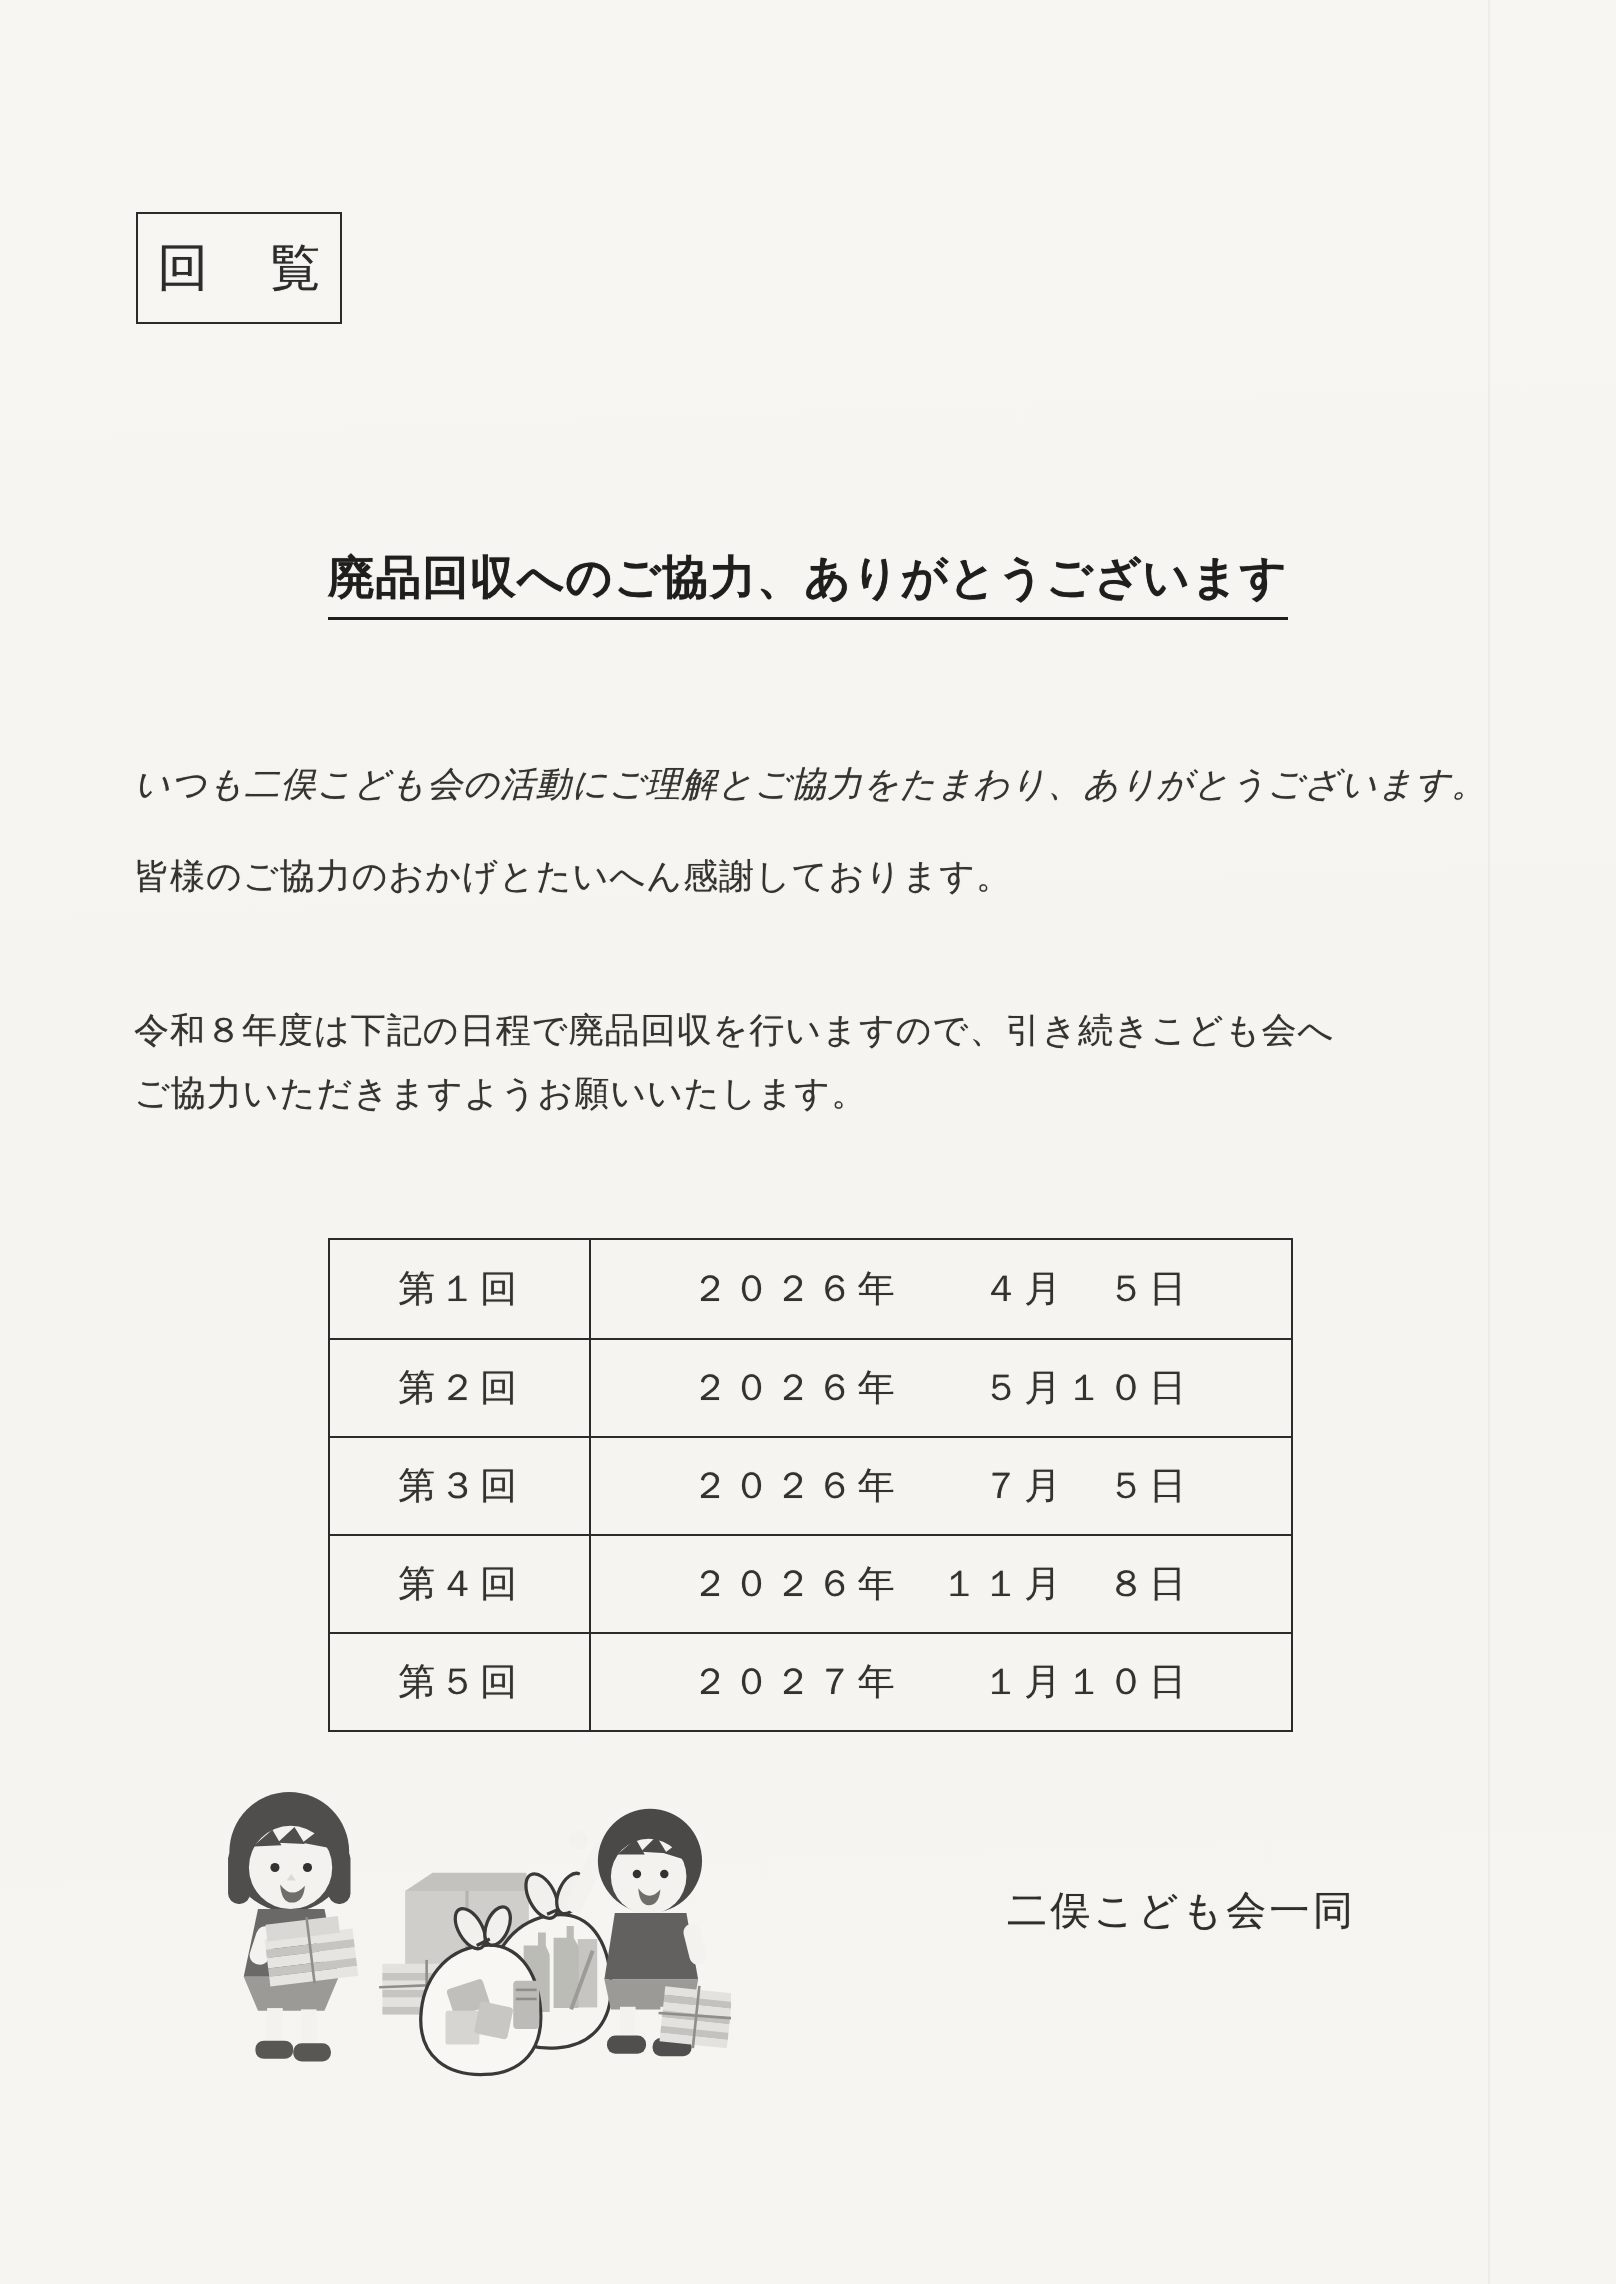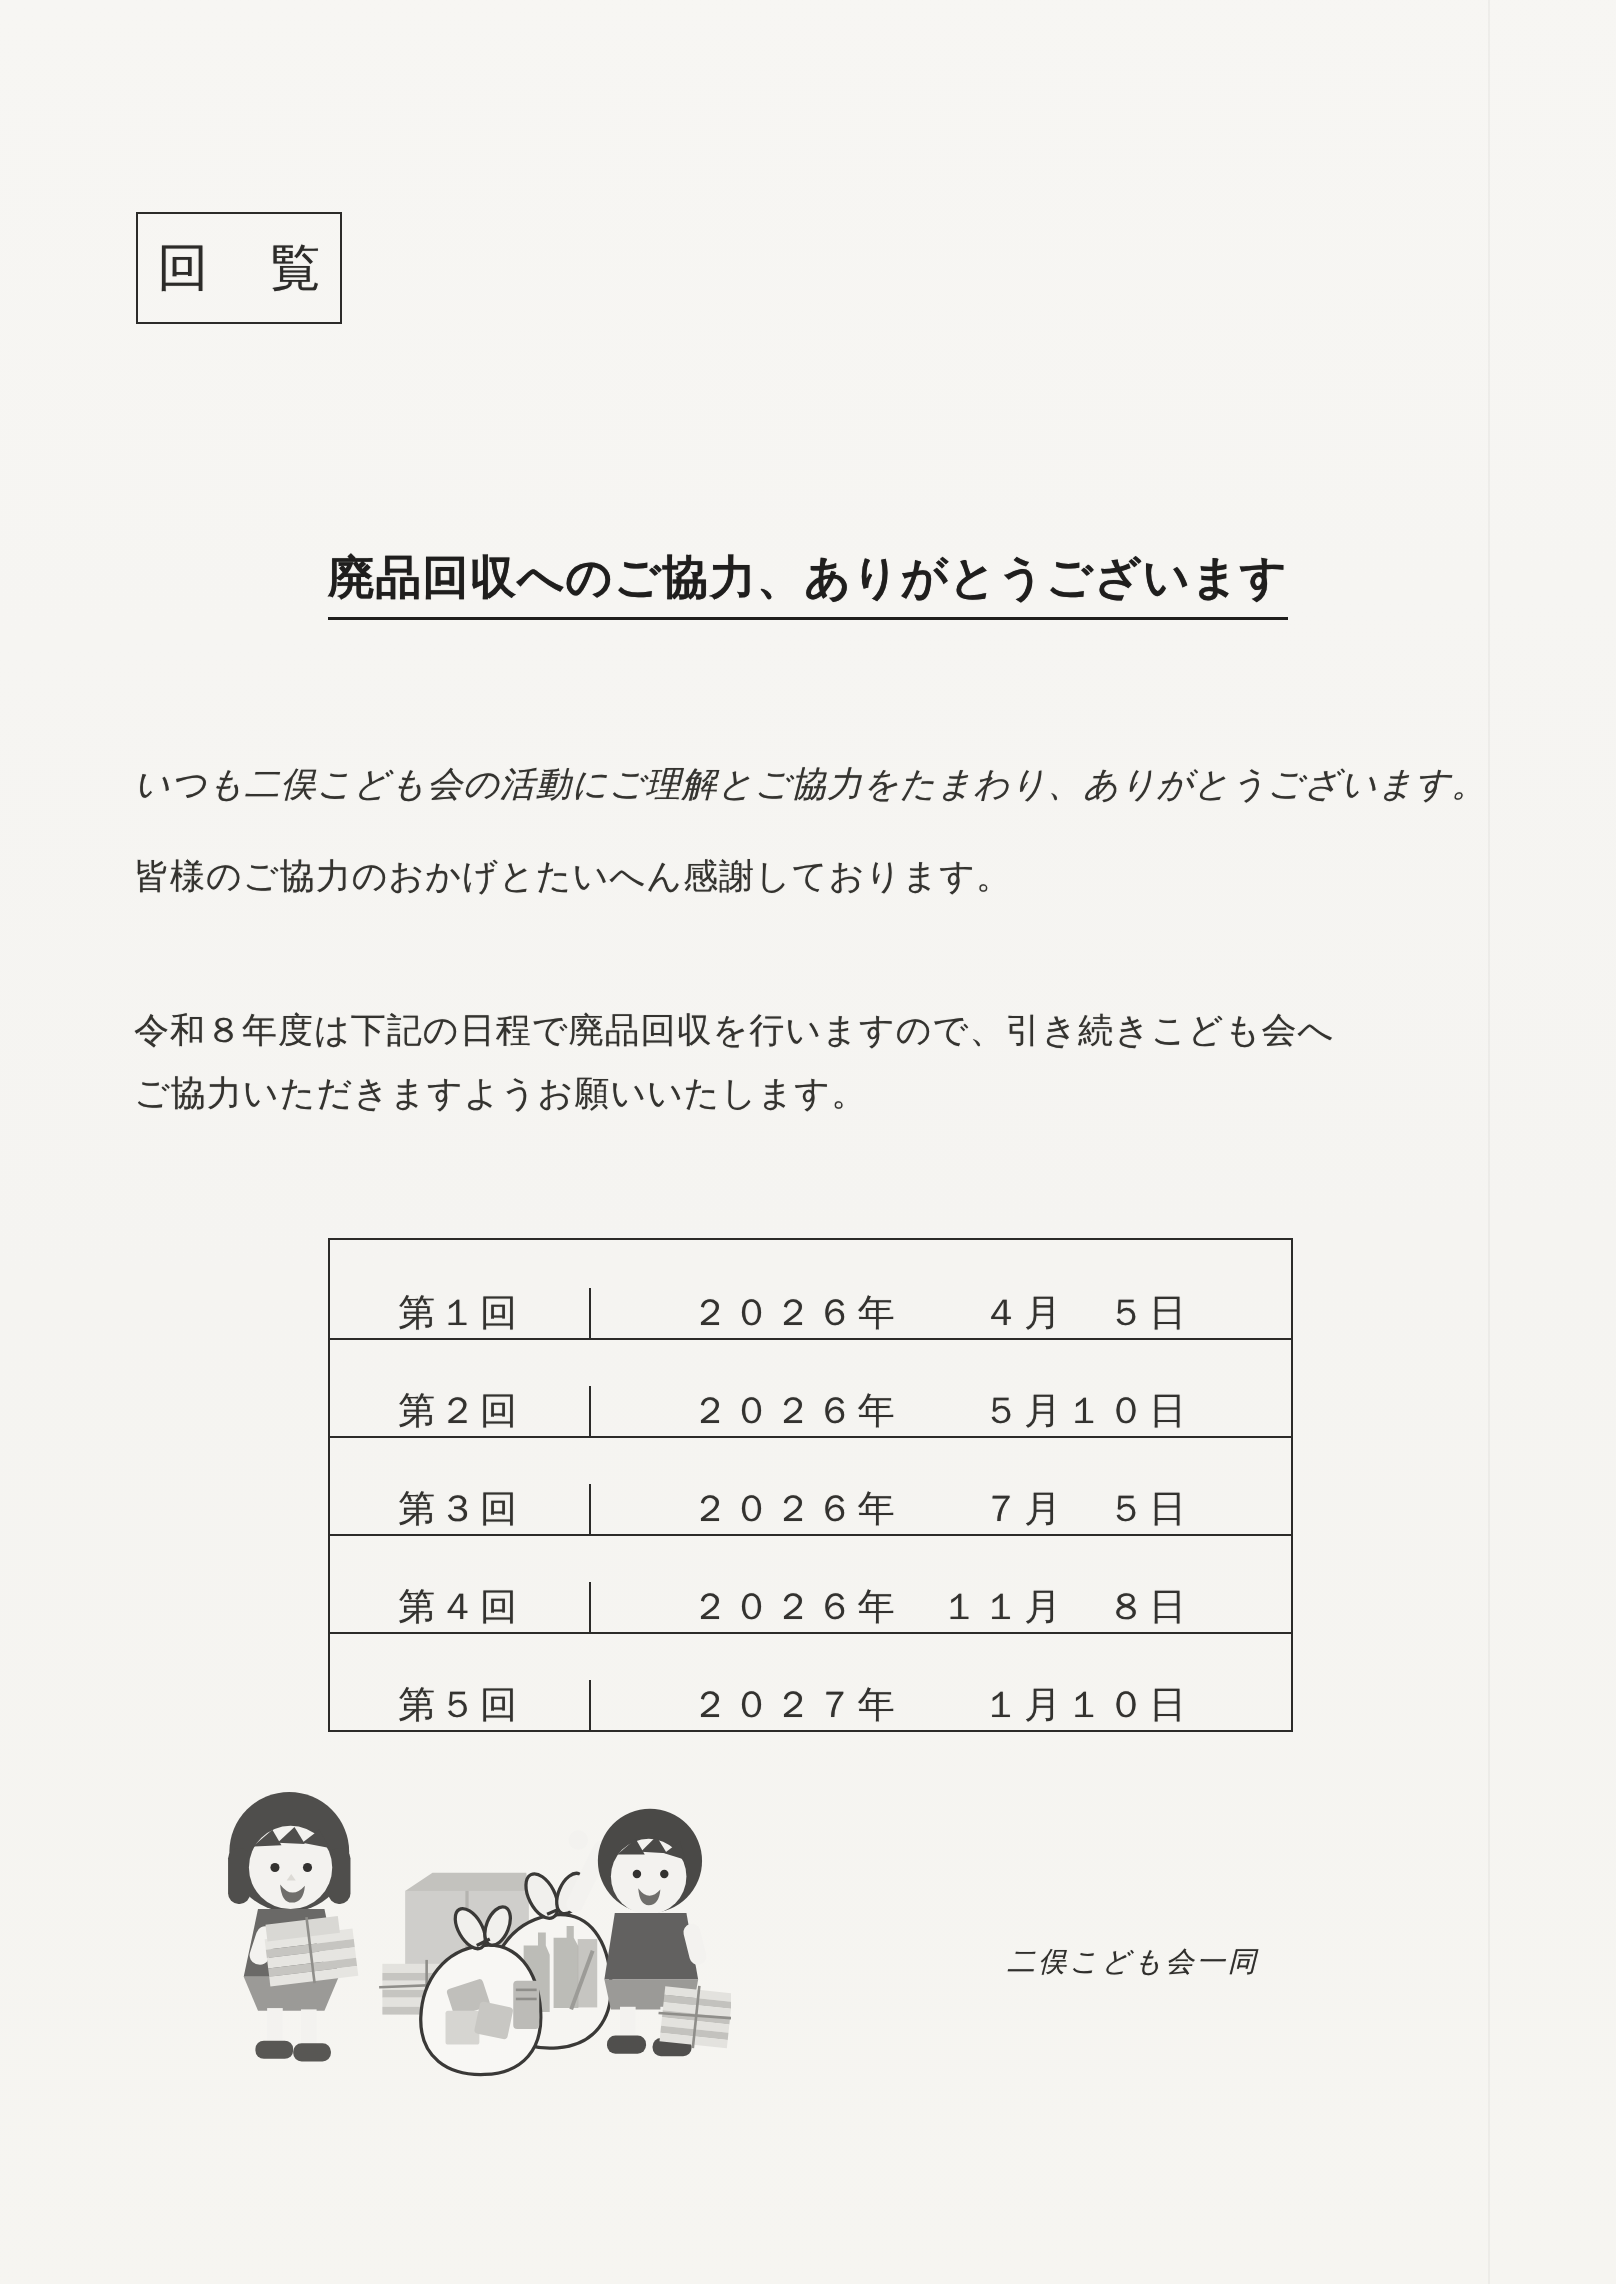--- a/index.html
+++ b/index.html
@@ -51,36 +51,35 @@
   .p3{top:1007px;}
   .p4{top:1070px;}
 
   .schedule{
     position:absolute;left:328px;top:1238px;width:965px;
     border:2.6px solid #2c2b29;box-sizing:border-box;
   }
   .schedule .row{
     display:flex;height:98px;box-sizing:border-box;
     border-top:2.6px solid #2c2b29;
-    align-items:flex-end;
   }
   .schedule .row:first-child{border-top:none;}
   .cell{display:flex;align-items:center;justify-content:center;
     font-size:37px;color:#33322f;}
   .cell.label{
     width:261px;flex:0 0 261px;box-sizing:border-box;
     border-right:2px solid #2c2b29;letter-spacing:3.9px;
   }
   .cell.date{flex:1;letter-spacing:4.6px;white-space:pre;}
 
   .illustration{position:absolute;left:190px;top:1775px;}
 
   .signature{
-    position:absolute;left:1007px;top:1943px;
-    font-size:28px;letter-spacing:3.3px;white-space:nowrap;color:#2f2e2b;font-style:italic;
+    position:absolute;left:1007px;top:1883px;
+    font-size:40px;letter-spacing:3.3px;white-space:nowrap;color:#2f2e2b;
   }
 </style>
 </head>
 <body>
 
 <div class="page">
   <div class="streak"></div>
 
   <div class="stamp-box">
     <span class="soft">回　覧</span>

